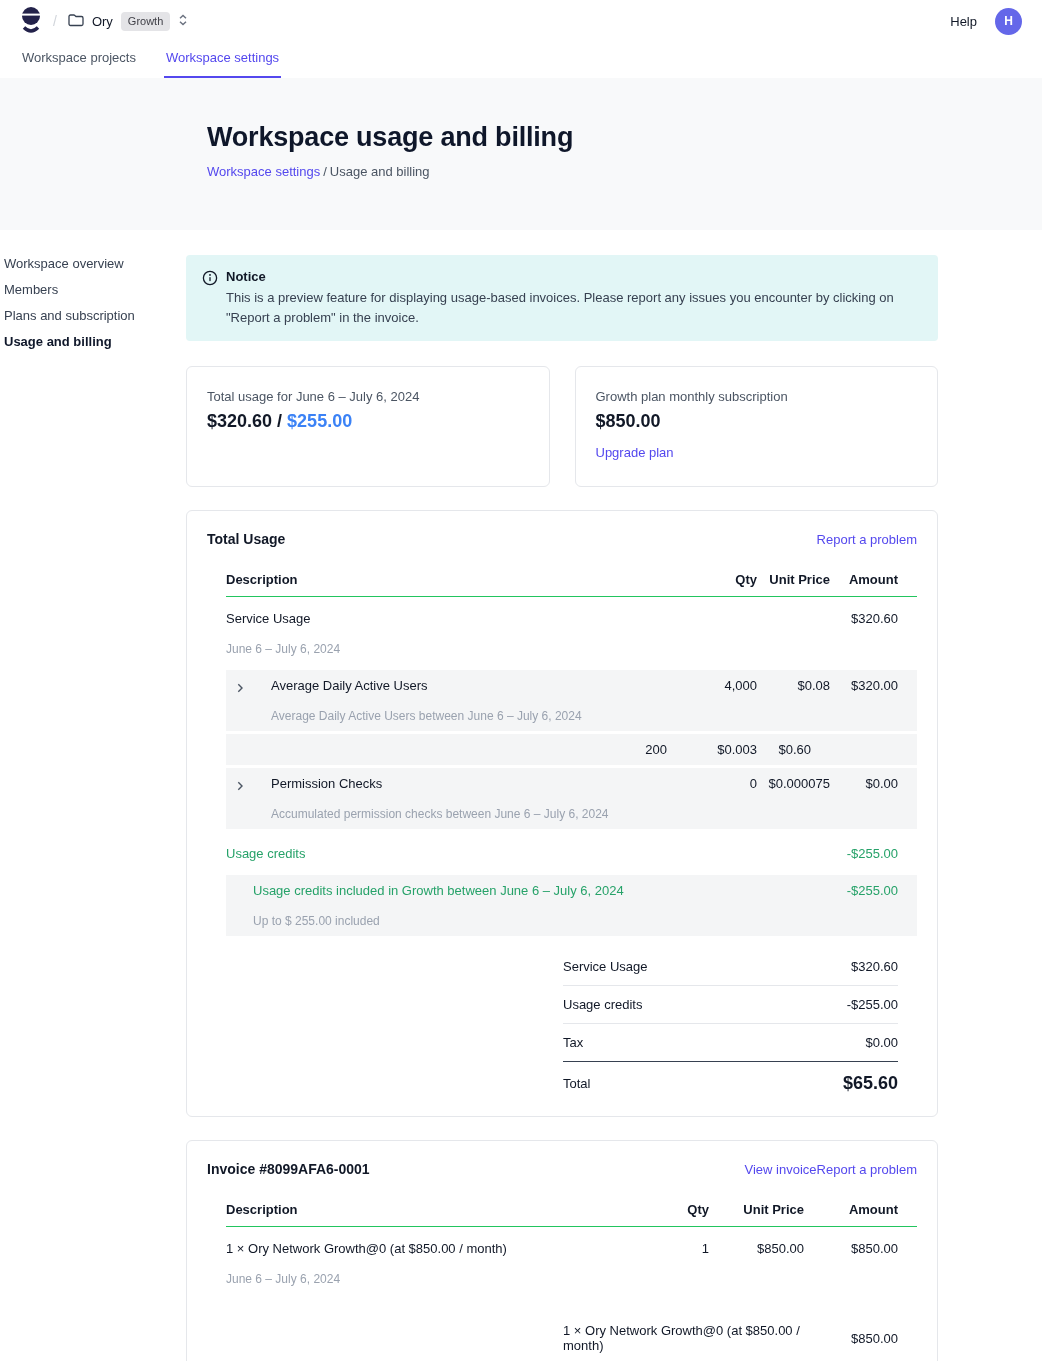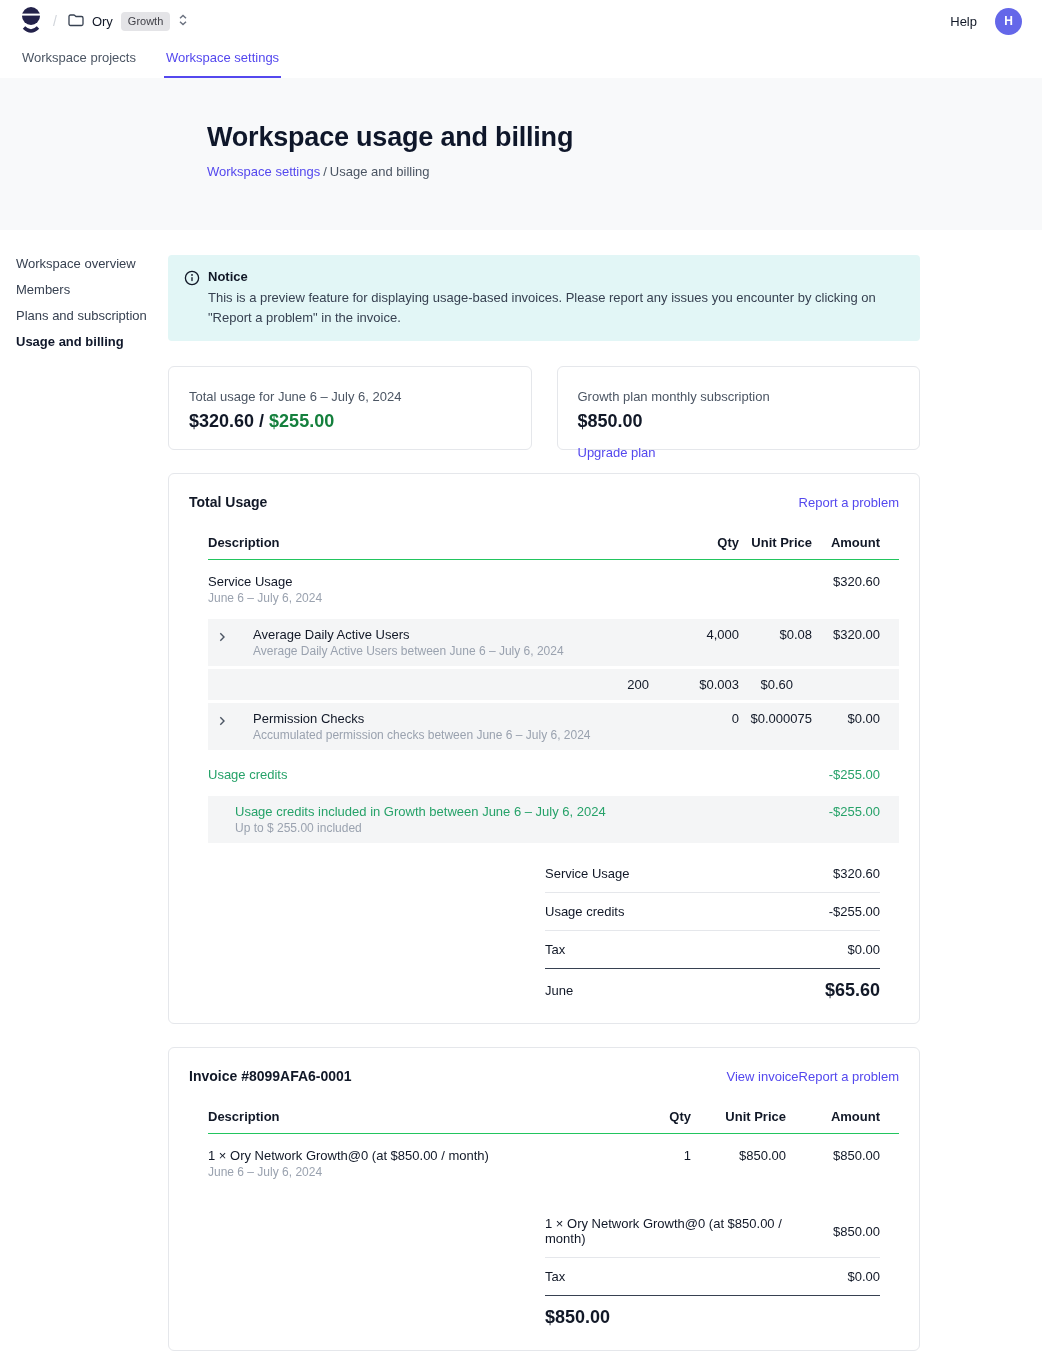--- a/index.html
+++ b/index.html
@@ -26,56 +26,56 @@
 
   
   .hero{background:#f8f9fa;height:152px;padding:44px 0 0 207px}
   .hero h1{font-size:27px;font-weight:700;color:#0f172a;letter-spacing:-.2px}
   .crumbs{margin-top:11px;font-size:13px;color:#4b5563}
   .crumbs a{color:#5448ee}
   .crumbs .sep{margin:0 3px}
 
   
   .layout{display:flex;align-items:flex-start}
-  .sidebar{width:168px;flex-shrink:0;padding:21px 0 0 16px}
+  .sidebar{width:186px;flex-shrink:0;padding:21px 0 0 4px}
   .side-item{display:block;font-size:13px;color:#374151;line-height:26px}
   .side-item.active{font-weight:700;color:#0f172a}
   .content{width:752px;padding:25px 0 16px}
 
   
   .notice{background:#e2f6f6;border-radius:4px;padding:14px 16px;display:flex;gap:8px}
   .notice-title{font-weight:700;font-size:13px;margin-bottom:4px;color:#111827}
   .notice-body{font-size:13px;color:#374151;line-height:1.5;max-width:688px}
   .info-icon{margin-top:1px}
 
   
   .cards{display:flex;gap:25px;margin-top:25px}
-  .card{flex:1;border:1px solid #e5e7eb;border-radius:6px;padding:22px 20px;height:84px;background:#fff}
+  .card{flex:1;border:1px solid #e5e7eb;border-radius:6px;padding:22px 20px;height:121px;background:#fff}
   .stat-label{font-size:13px;color:#4b5563}
   .stat-value{margin-top:7px;font-size:18px;font-weight:600;color:#111827}
-  .green{color:#15803d}
+  .green{color:#3b82f6}
   .link{color:#5448ee;font-size:13px}
   .upgrade{display:inline-block;margin-top:13px}
 
   
   .panel{border:1px solid #e5e7eb;border-radius:6px;padding:20px;margin-top:23px;background:#fff}
   .panel-head{display:flex;align-items:center;justify-content:space-between;margin-bottom:19px}
   .panel-head h2{font-size:14px;font-weight:700;color:#111827}
   .panel-links{display:flex;}
   .table{margin-left:19px}
   .trow{display:grid;align-items:start}
   .usage-grid{grid-template-columns:1fr 90px 73px 87px}
   .invoice-grid{grid-template-columns:1fr 90px 95px 113px}
   .num{text-align:right;font-size:13px;color:#111827}
   .trow .num:last-child{padding-right:19px}
   .thead{padding:6px 0 9px;border-bottom:1px solid #22c55e}
   .thead div{font-weight:600;font-size:13px;color:#111827}
   .trow.group{padding:14px 0}
   .row-title{font-size:13px;color:#111827}
-  .row-sub{font-size:12px;color:#9aa2af;margin-top:2px}
+  .row-sub{font-size:12px;color:#9aa2af;margin-top:16px}
   .trow.sub{background:#f4f5f6;padding:8px 0;margin-bottom:3px}
   .desc-flex{display:flex;align-items:flex-start;gap:26px;padding-left:9px}
   .chev{margin-top:3px;flex-shrink:0}
   .no-chev{padding-left:27px}
   .credit-text{color:#26a269 !important}
 
   
   .summary{width:335px;margin-left:auto;margin-right:19px;margin-top:12px}
   .srow{display:flex;justify-content:space-between;align-items:center;padding:11px 0;border-bottom:1px solid #e5e7eb;font-size:13px;color:#111827;gap:12px}
   .srow.pre-total{border-bottom:1px solid #374151}
@@ -254,21 +254,21 @@
         </div>
         <div class="srow">
           <span>Usage credits</span>
           <span>-$255.00</span>
         </div>
         <div class="srow pre-total">
           <span>Tax</span>
           <span>$0.00</span>
         </div>
         <div class="srow total">
-          <span>June</span>
+          <span>Total</span>
           <span class="total-value">$65.60</span>
         </div>
       </div>
     </section>
 
     <section class="panel">
       <div class="panel-head">
         <h2>Invoice #8099AFA6-0001</h2>
         <div class="panel-links">
           <a class="link">View invoice</a>

